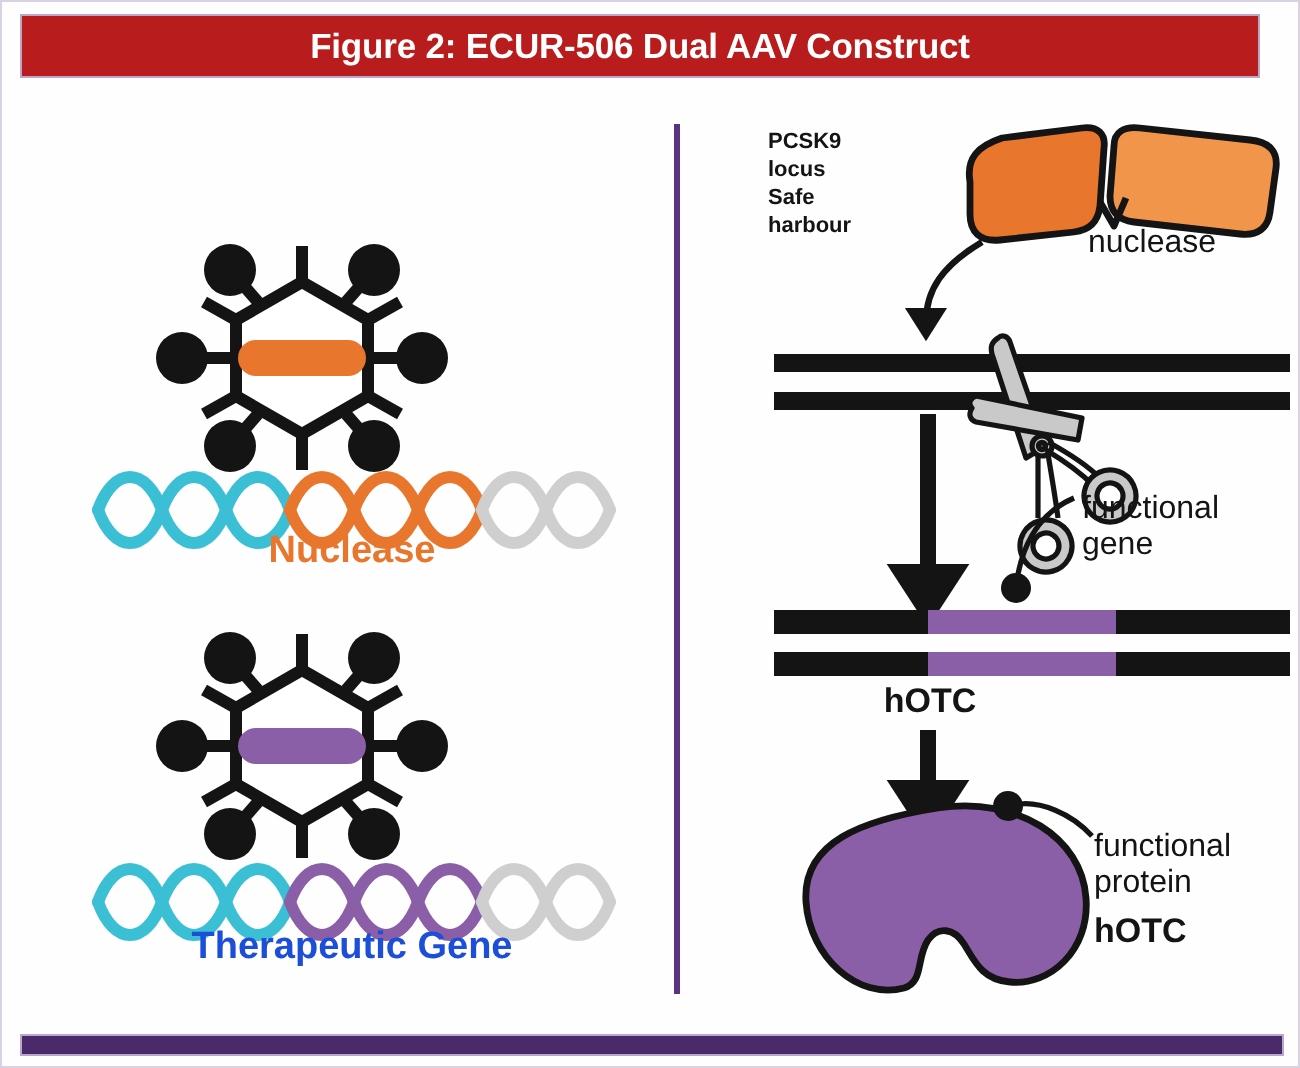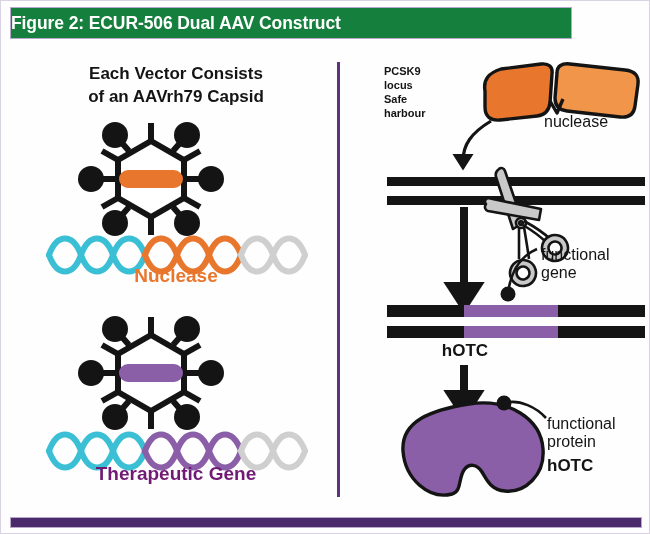--- a/index.html
+++ b/index.html
@@ -12,25 +12,26 @@
   #figure-root {
     position: relative;
     width: 650px; height: 534px;
     background: #fefefe;
     border: 1px solid #d9d2e2;
   }
   
   #title-bar {
     position: absolute;
     left: 9px; top: 6px;
-    width: 562px; height: 32px;
-    background: #15803d;
+    width: 620px; height: 32px;
+    background: #b91c1c;
     border: 1px solid #b9a7cc;
     display: flex;
     align-items: center;
+    justify-content: center;
   }
   #title-text {
     color: #ffffff;
     font-size: 17.5px;
     font-weight: bold;
     letter-spacing: -0.1px;
     white-space: nowrap;
   }
   
   #bottom-bar {
@@ -58,21 +59,21 @@
     line-height: 1.33;
   }
   #label-nuclease {
     left: 30px; top: 264px; width: 290px;
     text-align: center;
     font-size: 19px; font-weight: bold; color: #e8762c;
   }
   #label-therapeutic-gene {
     left: 30px; top: 462px; width: 290px;
     text-align: center;
-    font-size: 19px; font-weight: bold; color: #701a75;
+    font-size: 19px; font-weight: bold; color: #1d4ed8;
   }
   #label-pcsk9 {
     left: 383px; top: 64px;
     font-size: 11px; font-weight: bold; color: #141414;
     line-height: 1.26;
   }
   #label-nuclease-protein {
     left: 543px; top: 112px;
     font-size: 16px; font-weight: normal; color: #141414;
   }
@@ -100,21 +101,20 @@
 <body>
 
 <div id="figure-root">
 
   <div id="title-bar">
     <span id="title-text">Figure 2: ECUR-506 Dual AAV Construct</span>
   </div>
 
   <div id="divider"></div>
 
-  <div class="txt" id="left-heading"><span>Each Vector Consists</span><br><span>of an AAVrh79 Capsid</span></div>
 
   <svg class="layer" width="650" height="534">
     <defs>
 
       <g id="capsid">
 
         <polygon points="0,-38 33,-19 33,19 0,38 -33,19 -33,-19" fill="#ffffff" stroke="#141414" stroke-width="6" stroke-linejoin="round"></polygon>
 
         <line x1="0" y1="-38" x2="0" y2="-56" stroke="#141414" stroke-width="6"></line>
         <line x1="33" y1="-19" x2="49" y2="-28" stroke="#141414" stroke-width="6"></line>

